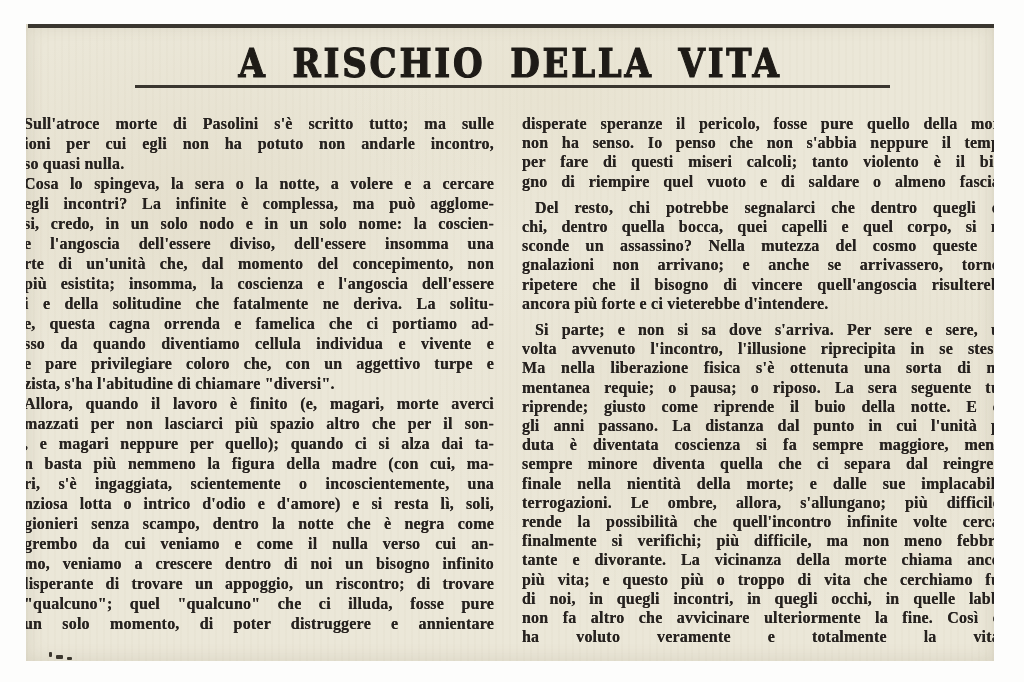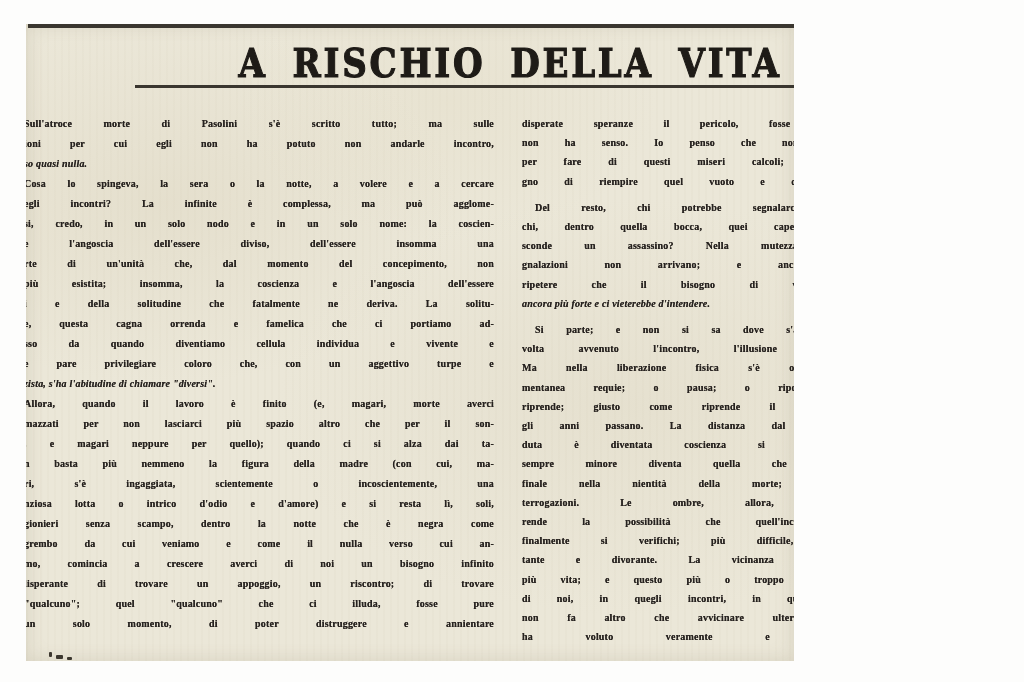--- a/index.html
+++ b/index.html
@@ -3,21 +3,21 @@
 <meta charset="utf-8">
 <style>
   html,body{margin:0;padding:0;background:#ffffff;}
   .stage{
     position:relative;width:1024px;height:682px;overflow:hidden;
     background:#fdfdfc;
     font-family:"Liberation Serif", serif;
   }
   
   .paper{
-    position:absolute;left:26px;top:24px;width:768px;height:637px;
+    position:absolute;left:26px;top:24px;width:968px;height:637px;
     overflow:hidden;
     background:
       radial-gradient(420px 260px at 18% 28%, rgba(214,205,180,.30), rgba(214,205,180,0) 70%),
       radial-gradient(500px 300px at 78% 60%, rgba(210,201,176,.22), rgba(210,201,176,0) 70%),
       radial-gradient(300px 200px at 55% 12%, rgba(226,219,196,.35), rgba(226,219,196,0) 70%),
       repeating-linear-gradient(90deg, rgba(198,190,166,.07) 0 2px, rgba(0,0,0,0) 2px 7px),
       #ebe7d8;
     box-shadow:inset 0 0 18px rgba(120,110,85,.18);
   }
   .rule-top{
@@ -38,35 +38,35 @@
     white-space:nowrap;
   }
   .rule-under-title{
     position:absolute;left:109px;top:61px;width:755px;height:3px;
     background:#35322b;
   }
   .col{
     position:absolute;top:90px;
     color:#262220;
     font-weight:700;
-    font-size:10px;
+    font-size:16px;
     text-shadow:0 0 .45px rgba(45,38,30,.85);
     letter-spacing:.2px;
   }
   .col-left{left:-2px;width:470px;}
   .col-right{left:496px;width:478px;}
   .line{
     white-space:nowrap;
     text-align:justify;
     text-align-last:justify;
     overflow:visible;
   }
   .col-left  .line{line-height:20px;}
   .col-right .line{line-height:19.2px;}
-  .line.end{text-align-last:left;font-style:italic;}
+  .line.end{text-align-last:left;}
   .line.indent{padding-left:13px;}
   .line.gap{margin-top:7px;}
   .speck{position:absolute;background:#3c372f;border-radius:1px;}
   .speck.s1{left:30px;top:631px;width:7px;height:4px;}
   .speck.s2{left:41px;top:633px;width:5px;height:3px;}
   .speck.s3{left:23px;top:628px;width:3px;height:5px;}
 </style>
 </head>
 <body>
 
@@ -94,21 +94,21 @@
         <div class="line">e pare privilegiare coloro che, con un aggettivo turpe e</div>
         <div class="line end">zista, s'ha l'abitudine di chiamare "diversi".</div>
         <div class="line">Allora, quando il lavoro è finito (e, magari, morte averci</div>
         <div class="line">mazzati per non lasciarci più spazio altro che per il son-</div>
         <div class="line">, e magari neppure per quello); quando ci si alza dai ta-</div>
         <div class="line">n basta più nemmeno la figura della madre (con cui, ma-</div>
         <div class="line">ri, s'è ingaggiata, scientemente o incoscientemente, una</div>
         <div class="line">nziosa lotta o intrico d'odio e d'amore) e si resta lì, soli,</div>
         <div class="line">gionieri senza scampo, dentro la notte che è negra come</div>
         <div class="line">grembo da cui veniamo e come il nulla verso cui an-</div>
-        <div class="line">mo, comincia a crescere averci di noi un bisogno infinito</div>
+        <div class="line">mo, veniamo a crescere dentro di noi un bisogno infinito</div>
         <div class="line">lisperante di trovare un appoggio, un riscontro; di trovare</div>
         <div class="line">"qualcuno"; quel "qualcuno" che ci illuda, fosse pure</div>
         <div class="line">un solo momento, di poter distruggere e annientare</div>
       </div>
     <div class="col col-right" id="col-right" style="color: rgb(38, 34, 32);">
         <div class="line">disperate speranze il pericolo, fosse pure quello della mor</div>
         <div class="line">non ha senso. Io penso che non s'abbia neppure il temp</div>
         <div class="line">per fare di questi miseri calcoli; tanto violento è il bis</div>
         <div class="line">gno di riempire quel vuoto e di saldare o almeno fascia</div>
         <div class="line indent gap">Del resto, chi potrebbe segnalarci che dentro quegli o</div>

